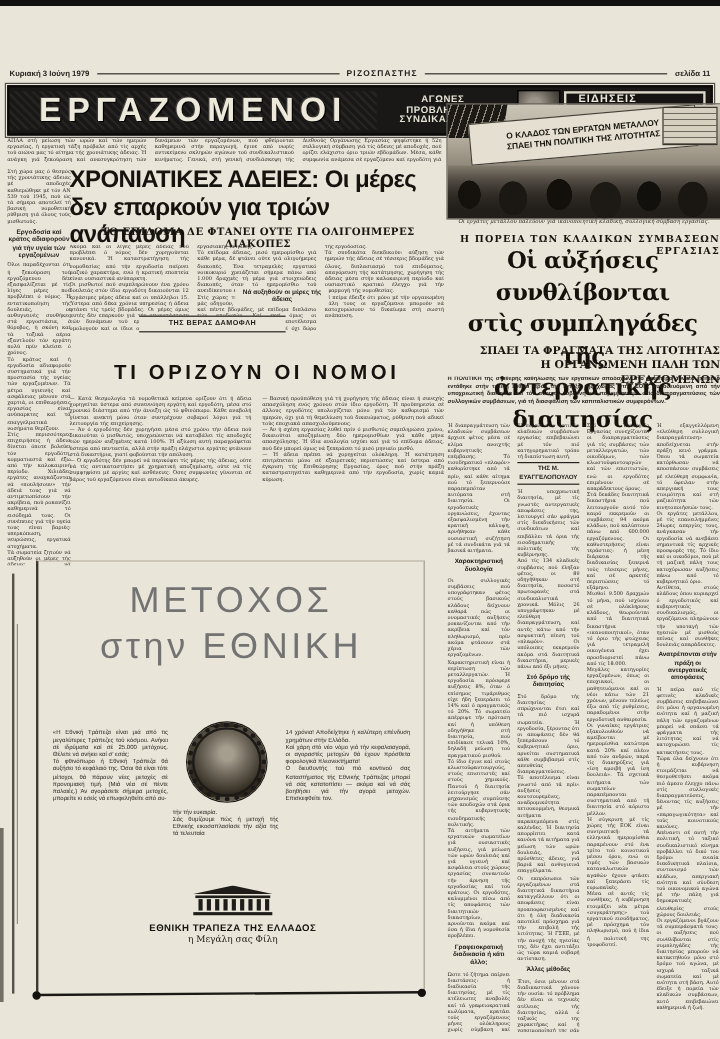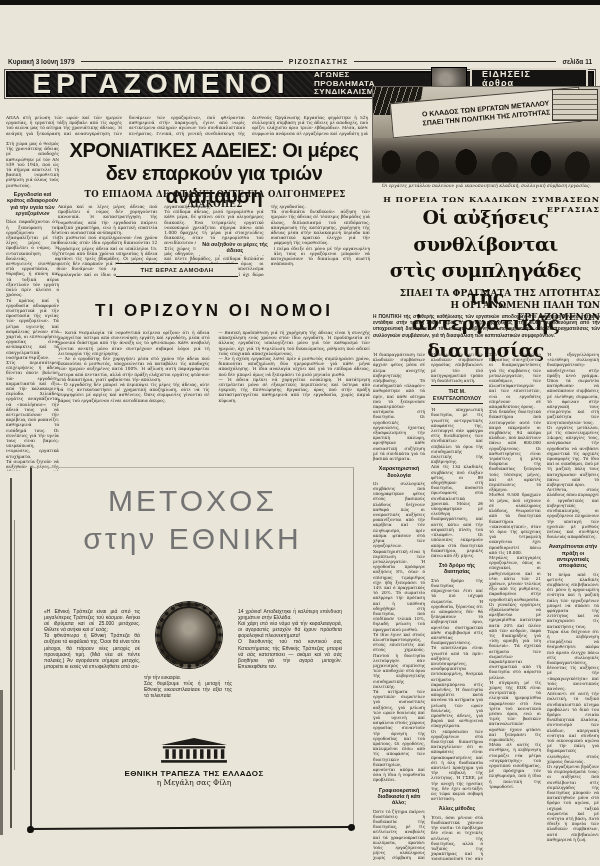--- a/index.html
+++ b/index.html
@@ -8,38 +8,38 @@
   .blk{position:absolute;box-sizing:border-box;}
   .tiny{font-size:4.3px;line-height:5.2px;text-align:justify;color:#2b2723;}
   .pre{white-space:pre-line;}
   
   .topbar{left:0;top:0;width:600px;height:5px;background:#121110;}
   .dateline{left:8px;top:55px;width:584px;height:12px;display:flex;align-items:center;gap:6px;
             font-family:"Liberation Sans",sans-serif;font-weight:bold;font-size:6.5px;color:#262320;}
   .rule{flex:1;border-top:1px solid #332f2a;height:0;}
   .masthead{letter-spacing:1px;font-size:7px;}
   
-  .banner{left:6px;top:71px;width:588px;height:26px;background:#191817;border:2px solid #0d0c0b;
+  .banner{left:6px;top:71px;width:588px;height:42px;background:#191817;border:2px solid #0d0c0b;
           display:flex;align-items:center;box-shadow:0 0 0 1px #e9e5d9,0 0 0 2px #55504a;}
   .banner-title{flex:1;color:#ece8da;font-family:"Liberation Sans",sans-serif;font-weight:900;
           font-size:28px;letter-spacing:5px;text-align:center;text-shadow:1px 1px 0 #000,-1px -1px 0 #3c3a36;
           background-image:repeating-linear-gradient(45deg,rgba(255,255,255,.05) 0 2px,transparent 2px 5px);}
-  .banner-tags{width:110px;text-align:left;color:#e6e2d4;font-family:"Liberation Sans",sans-serif;
+  .banner-tags{width:110px;text-align:center;color:#e6e2d4;font-family:"Liberation Sans",sans-serif;
           font-weight:bold;font-size:8px;line-height:8.5px;letter-spacing:.5px;padding-right:4px;}
   .banner-thumb{width:34px;height:32px;margin:0 3px;border:1px solid #000;
           background:radial-gradient(circle at 40% 35%,#9a948a 0 18%,#5a554d 55%,#201d19 100%);}
   .infobox{width:118px;height:32px;margin-right:4px;border:2px solid #ddd8ca;background:#151413;
           color:#ece8da;display:flex;flex-direction:column;justify-content:center;padding-left:10px;
           font-family:"Liberation Sans",sans-serif;font-weight:bold;font-size:9px;line-height:9.5px;letter-spacing:1px;box-sizing:border-box;}
   
   .topstrip{left:6px;top:115px;width:362px;height:24px;column-count:3;column-gap:7px;overflow:hidden;}
   .leftcol{left:6px;top:141px;width:53px;height:330px;overflow:hidden;}
   .sidehead{font-family:"Liberation Sans",sans-serif;font-weight:bold;font-size:5.4px;line-height:6.4px;
           text-align:center;margin:3px 0;white-space:normal;}
-  .headline{left:58px;top:139px;width:312px;text-align:center;font-family:"Liberation Sans",sans-serif;
+  .headline{left:58px;top:139px;width:312px;text-align:left;font-family:"Liberation Sans",sans-serif;
           font-weight:800;font-size:20px;line-height:23px;letter-spacing:-.5px;color:#16130f;}
   .lead-subhead{left:60px;top:189px;width:310px;text-align:center;font-weight:bold;font-size:8.5px;
           letter-spacing:.3px;color:#1a1712;}
   .bodyA{left:58px;top:204px;width:312px;height:97px;column-count:3;column-gap:7px;overflow:hidden;}
   .mid-subhead{left:196px;top:237px;width:78px;background:#e9e5d9;padding:1px 0;z-index:3;}
   .bylinebox{background:#e9e5d9;border-top:1.5px solid #26231f;border-bottom:1.5px solid #26231f;
           font-family:"Liberation Sans",sans-serif;font-weight:bold;font-size:6px;line-height:7px;
           text-align:center;padding:3px 0 2px;letter-spacing:.4px;z-index:3;}
   .laws-title{left:58px;top:301px;width:312px;text-align:center;font-family:"Liberation Sans",sans-serif;
           font-weight:900;font-size:17px;letter-spacing:3px;color:#16130f;}

